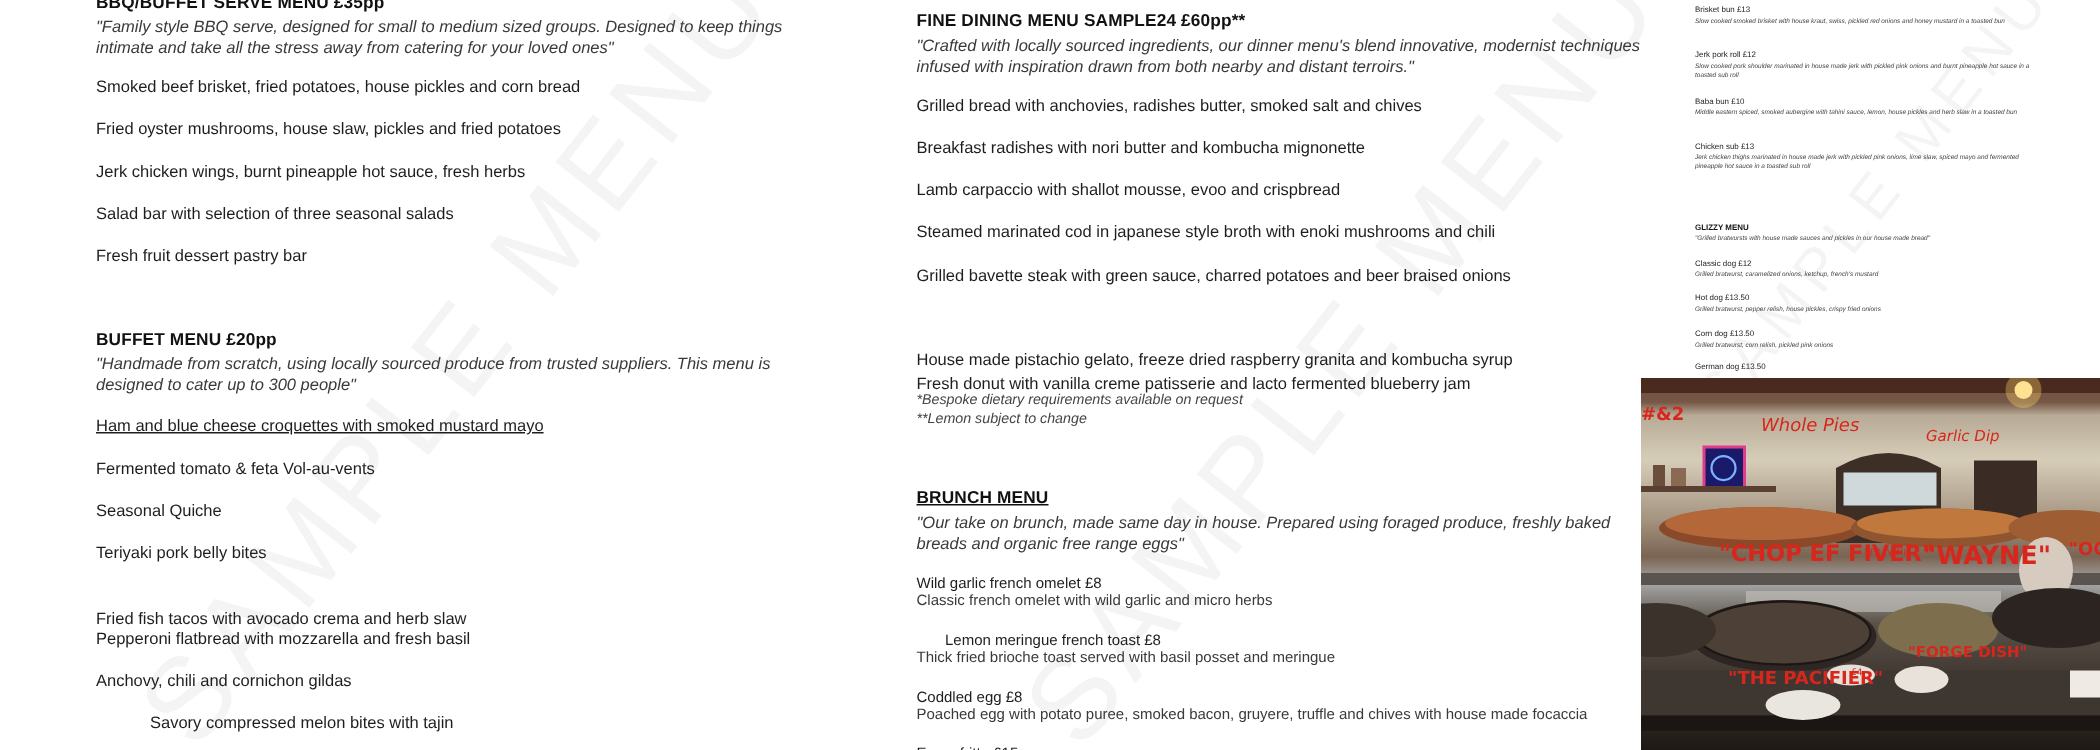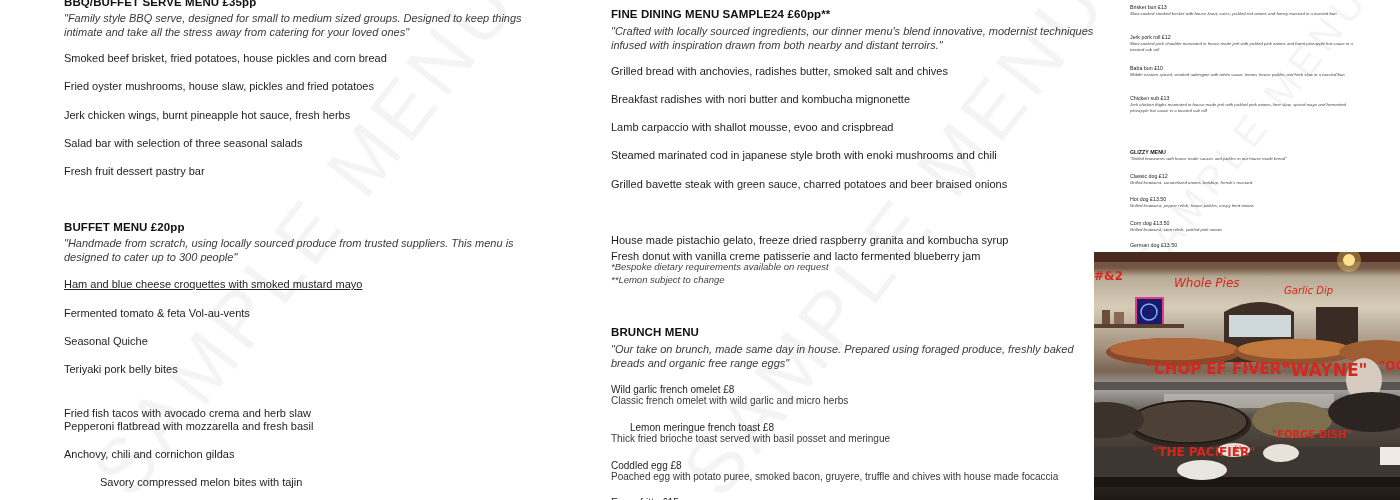--- a/index.html
+++ b/index.html
@@ -79,21 +79,21 @@
     <div class="abs item" style="top:120px;">Lamb carpaccio with shallot mousse, evoo and crispbread</div>
     <div class="abs item" style="top:148px;">Steamed marinated cod in japanese style broth with enoki mushrooms and chili</div>
     <div class="abs item" style="top:177px;">Grilled bavette steak with green sauce, charred potatoes and beer braised onions</div>
     <div class="abs item" style="top:205px;margin-top:44px;">Fresh donut with vanilla creme patisserie and lacto fermented blueberry jam</div>
     <div class="abs item" style="top:233px;text-align:right;">House made pistachio gelato, freeze dried raspberry granita and kombucha syrup</div>
     <div class="abs footnote" style="top:260px;">*Bespoke dietary requirements available on request</div>
     <div class="abs footnote" style="top:273px;">**Lemon subject to change</div>
   </section>
 
   <section>
-    <div class="abs section-title" style="top:326px;">BRUNCH MENU</div>
+    <div class="abs section-title" style="top:326px;text-decoration:underline;">BRUNCH MENU</div>
     <div class="abs section-quote" style="top:340px;">"Our take on brunch, made same day in house. Prepared using foraged produce, freshly baked</div>
     <div class="abs section-quote" style="top:354px;">breads and organic free range eggs"</div>
 
     <div class="abs sub-item-title" style="top:383px;">Wild garlic french omelet £8</div>
     <div class="abs sub-item-desc" style="top:395px;">Classic french omelet with wild garlic and micro herbs</div>
     <div class="abs sub-item-title" style="top:421px;margin-left:19px;">Lemon meringue french toast £8</div>
     <div class="abs sub-item-desc" style="top:433px;">Thick fried brioche toast served with basil posset and meringue</div>
     <div class="abs sub-item-title" style="top:459px;">Coddled egg £8</div>
     <div class="abs sub-item-desc" style="top:471px;">Poached egg with potato puree, smoked bacon, gruyere, truffle and chives with house made focaccia</div>
     <div class="abs sub-item-title" style="top:496px;">Egg ...fritta £15</div>

